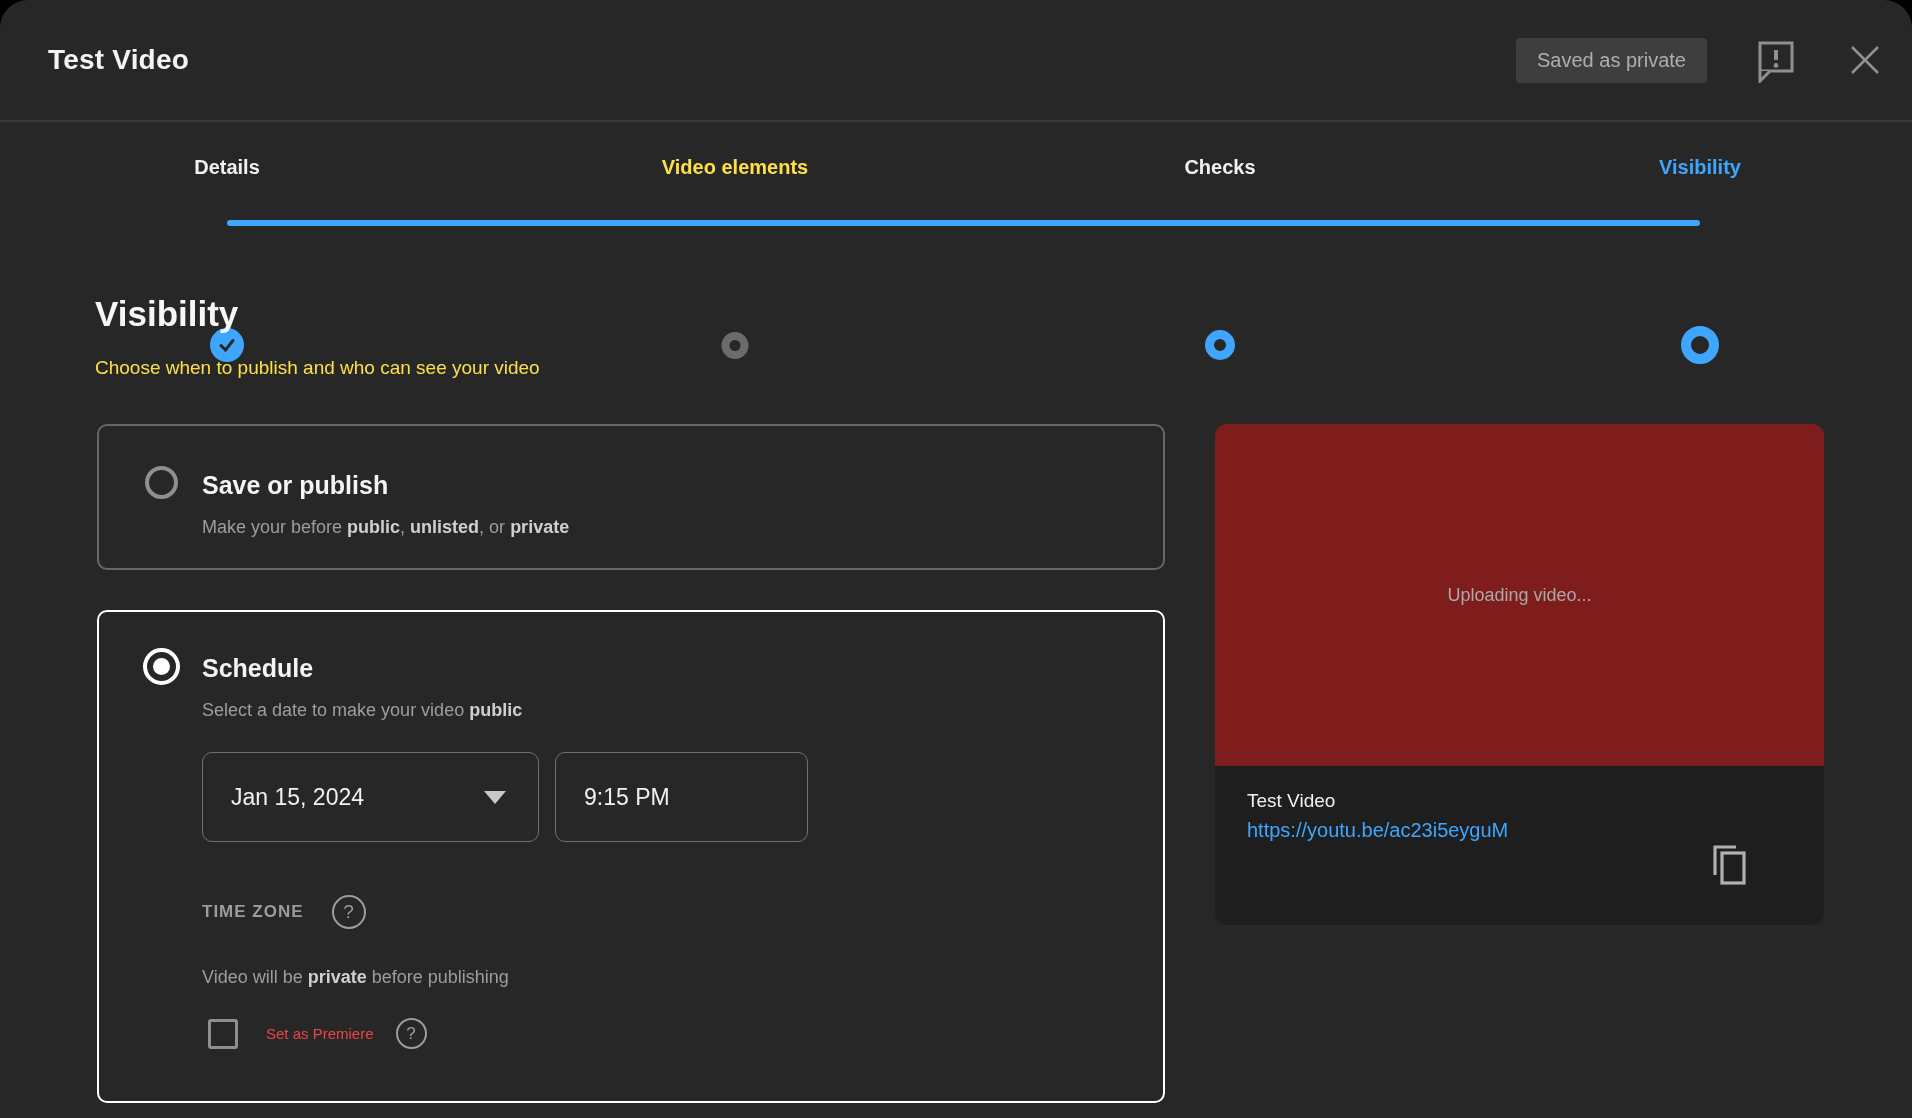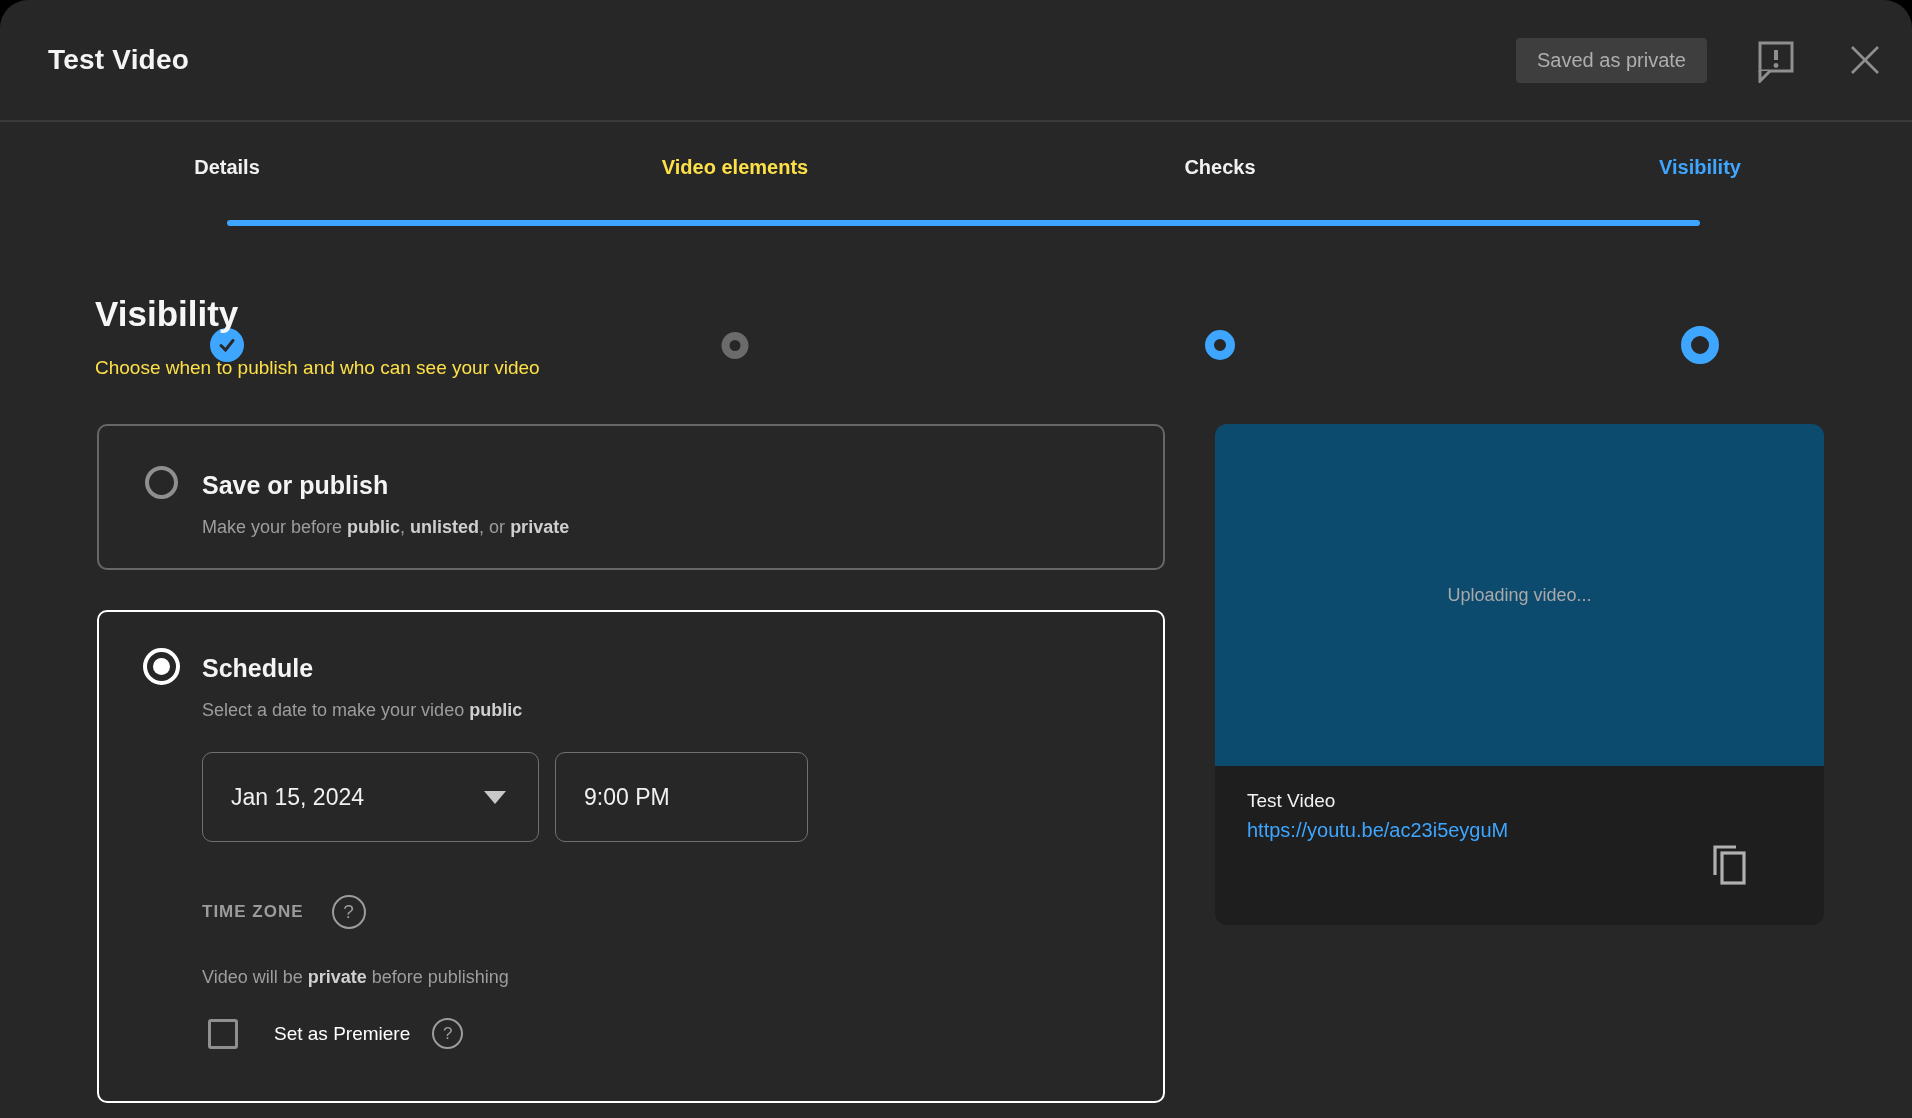--- a/index.html
+++ b/index.html
@@ -54,25 +54,25 @@
   .tz-label{font-size:17px;font-weight:700;letter-spacing:1px;color:#9c9c9c;}
   .help{box-sizing:border-box;border:2px solid #9c9c9c;border-radius:50%;color:#9c9c9c;
         display:flex;align-items:center;justify-content:center;cursor:pointer;}
   .help.tz{width:34px;height:34px;font-size:19px;margin-left:28px;}
   .help.prem{width:31px;height:31px;font-size:17px;margin-left:22px;}
 
   .note{position:absolute;left:103px;top:355px;font-size:18px;color:#9d9d9d;}
 
   .prem-row{position:absolute;left:109px;top:406px;display:flex;align-items:center;}
   .checkbox{width:30px;height:30px;box-sizing:border-box;border:3px solid #8f8f8f;border-radius:3px;cursor:pointer;}
-  .prem-label{margin-left:36px;font-size:19px;color:#ffffff;cursor:pointer;}
+  .prem-label{margin-left:28px;font-size:15px;color:#ef4444;cursor:pointer;}
 
   
   .panel{position:absolute;left:1215px;top:424px;width:609px;border-radius:12px;overflow:hidden;}
-  .video{height:342px;background:#0c4a6e;display:flex;align-items:center;justify-content:center;}
+  .video{height:342px;background:#7f1d1d;display:flex;align-items:center;justify-content:center;}
   .video .status{font-size:18px;color:#a9a9a9;}
   .info{position:relative;height:159px;background:#1e1e1e;box-sizing:border-box;padding:24px 32px;}
   .v-title{font-size:19px;color:#f1f1f1;}
   .link-label{margin-top:28px;font-size:16px;color:#8f8f8f;}
   .link-url{margin-top:7px;font-size:20px;color:#3ea6ff;cursor:pointer;}
   .copy{position:absolute;right:72px;top:74px;cursor:pointer;}
 </style>
 </head>
 <body>
 
@@ -129,21 +129,21 @@
         <div class="dotfill"></div>
       </div>
     <div class="opt-label" style="top:42px">Schedule</div>
     <div class="opt-desc" style="top:88px"><span>Select a date to make your video </span><span class="b">public</span></div>
 
     <div class="field date">
       <span class="val">Jan 15, 2024</span>
       <span class="caret"></span>
     </div>
     <div class="field time">
-      <span class="val">9:00 PM</span>
+      <span class="val">9:15 PM</span>
     </div>
 
     <div class="tz-row">
       <span class="tz-label">TIME ZONE</span>
       <span class="help tz">
           <span>?</span>
         </span>
     </div>
 
     <div class="note"><span>Video will be </span><span class="b">private</span><span> before publishing</span></div>

